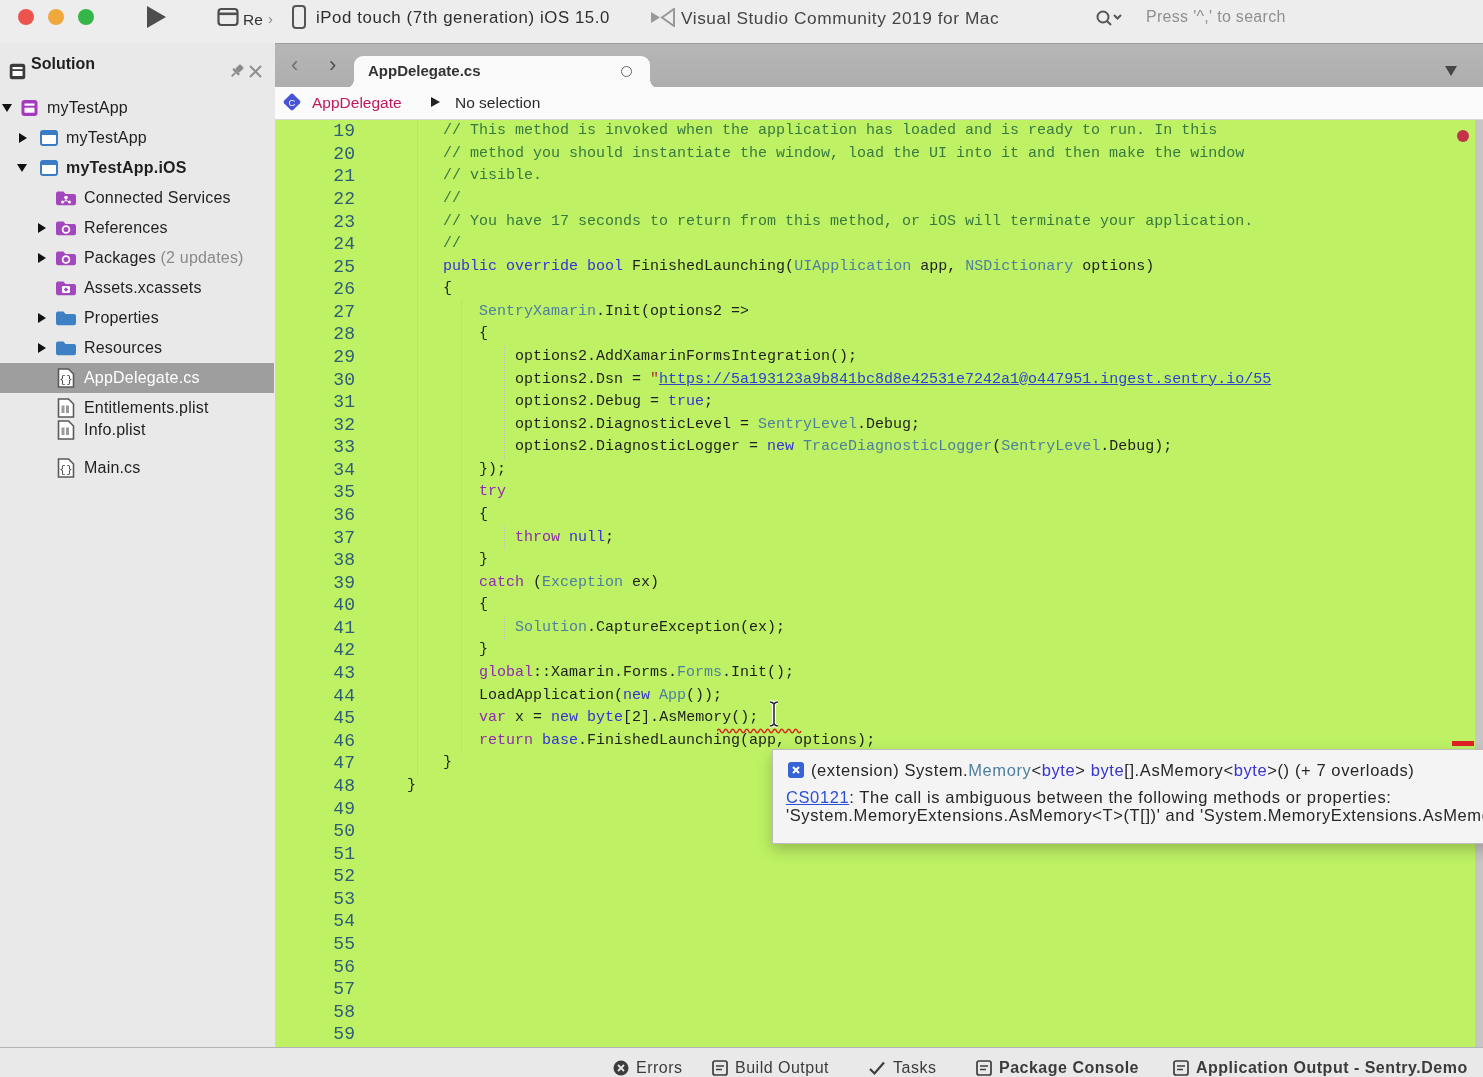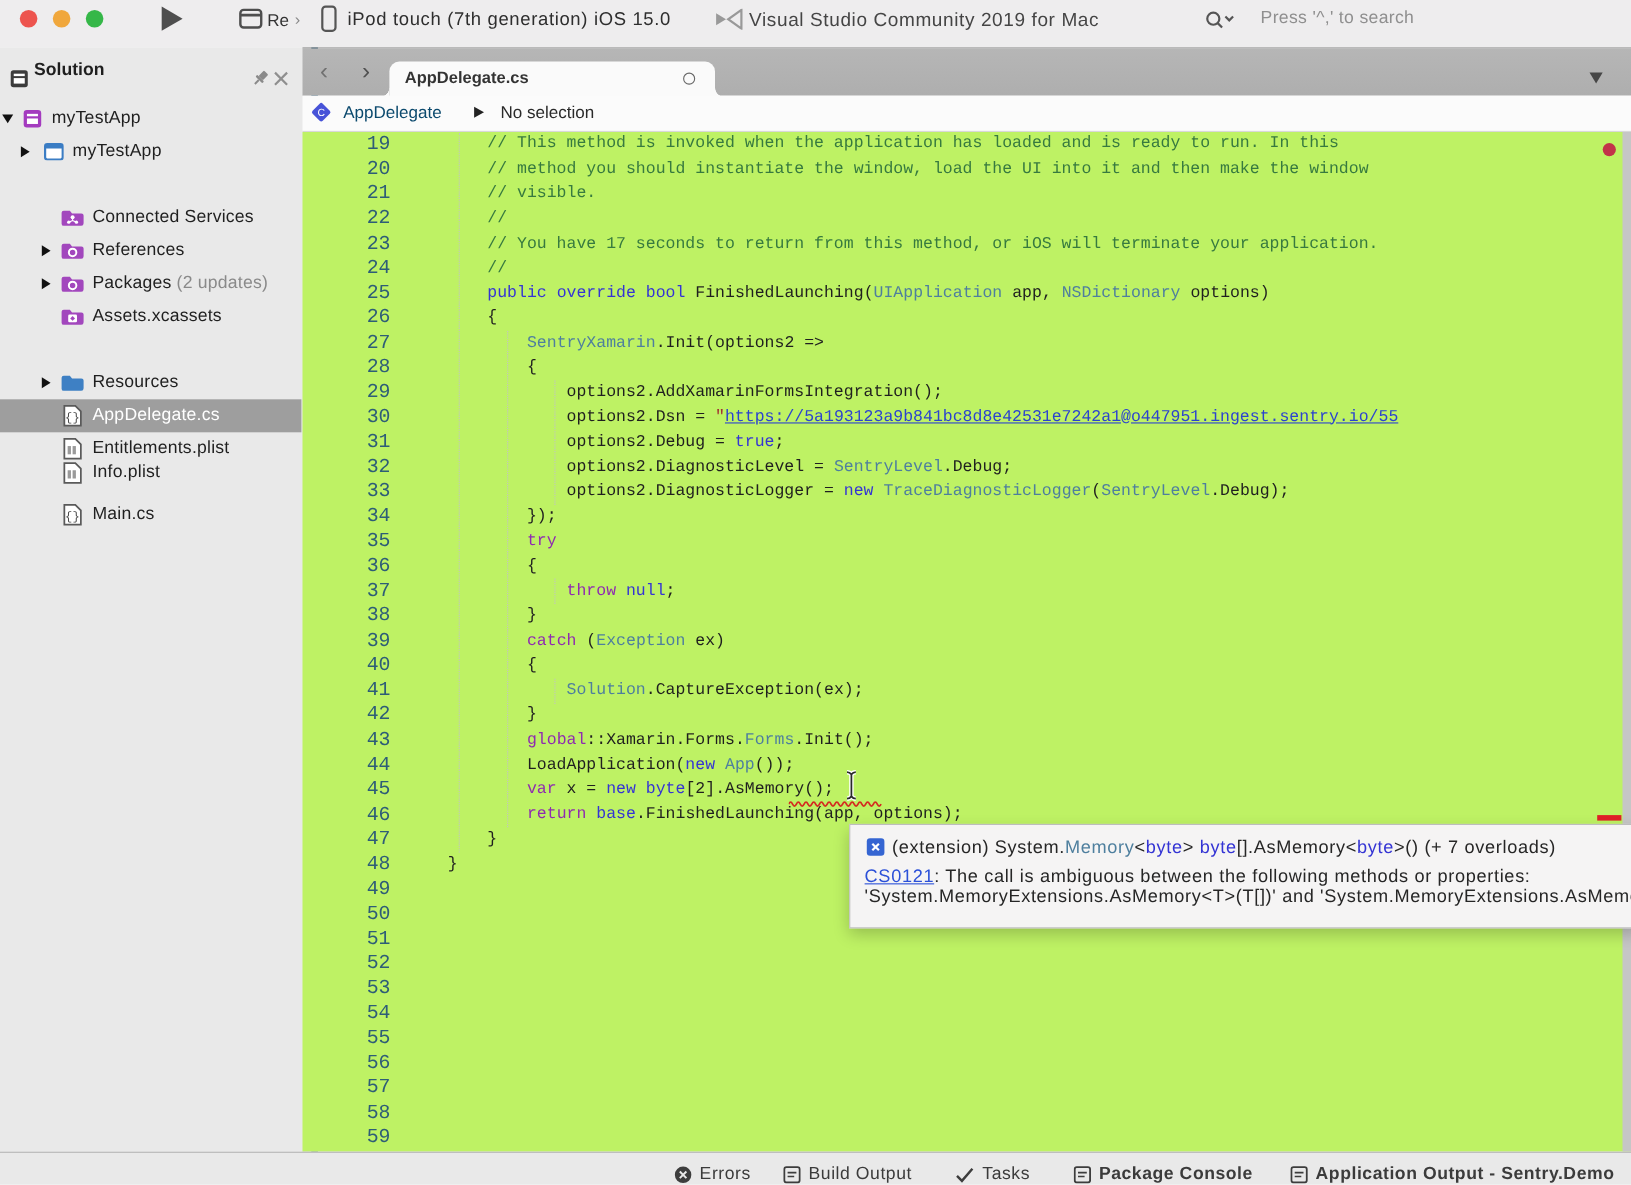--- a/index.html
+++ b/index.html
@@ -124,20 +124,28 @@
 
   <div class="trow" style="top:80px;">
     <span class="arr right" style="left:19px;"></span>
     <svg class="ticon" style="left:40px;" width="18" height="16">
       <rect x="1" y="1" width="16" height="14" rx="2" fill="#fff" stroke="#3b7dc4" stroke-width="2"></rect>
       <rect x="1" y="1" width="16" height="4" fill="#3b7dc4"></rect>
     </svg>
     <span class="lbl" style="left:66px;">myTestApp</span>
   </div>
 
+  <div class="trow" style="top:110px;">
+    <span class="arr down" style="left:17px;"></span>
+    <svg class="ticon" style="left:40px;" width="18" height="16">
+      <rect x="1" y="1" width="16" height="14" rx="2" fill="#fff" stroke="#3b7dc4" stroke-width="2"></rect>
+      <rect x="1" y="1" width="16" height="4" fill="#3b7dc4"></rect>
+    </svg>
+    <span class="lbl" style="left:66px; font-weight:bold;">myTestApp.iOS</span>
+  </div>
 
   <div class="trow" style="top:140px;">
 <svg class="ticon" style="left:55px;" width="22" height="17">
       <path d="M1 4 Q1 2 3 2 L8.5 2 L10.5 4.5 L19 4.5 Q21 4.5 21 6.5 L21 13.5 Q21 15.8 18.8 15.8 L3 15.8 Q1 15.8 1 13.8 Z" fill="#a247bd"></path>
       <circle cx="11" cy="8" r="1.8" fill="#fff"></circle>
       <circle cx="7.5" cy="12.5" r="1.5" fill="#fff"></circle>
         <circle cx="14.5" cy="12.5" r="1.5" fill="#fff"></circle>
       <path d="M11 9.5 L11 11 M11 11 L7.5 12.5 M11 11 L14.5 12.5" stroke="#fff" stroke-width="1"></path>
     </svg>
     <span class="lbl" style="left:84px;">Connected Services</span>
@@ -163,20 +171,27 @@
 
   <div class="trow" style="top:230px;">
 <svg class="ticon" style="left:55px;" width="22" height="17">
       <path d="M1 4 Q1 2 3 2 L8.5 2 L10.5 4.5 L19 4.5 Q21 4.5 21 6.5 L21 13.5 Q21 15.8 18.8 15.8 L3 15.8 Q1 15.8 1 13.8 Z" fill="#a247bd"></path>
       <rect x="7" y="6.5" width="8" height="7" rx="1.2" fill="#fff"></rect>
       <path d="M11 7.8 L13.2 10 L11 12.2 L8.8 10 Z" fill="#a247bd"></path>
     </svg>
     <span class="lbl" style="left:84px;">Assets.xcassets</span>
   </div>
 
+  <div class="trow" style="top:260px;">
+    <span class="arr right" style="left:38px;"></span>
+<svg class="ticon" style="left:55px;" width="22" height="17">
+      <path d="M1 4 Q1 2 3 2 L8.5 2 L10.5 4.5 L19 4.5 Q21 4.5 21 6.5 L21 13.5 Q21 15.8 18.8 15.8 L3 15.8 Q1 15.8 1 13.8 Z" fill="#3e80c4"></path>
+    </svg>
+    <span class="lbl" style="left:84px;">Properties</span>
+  </div>
 
   <div class="trow" style="top:290px;">
     <span class="arr right" style="left:38px;"></span>
 <svg class="ticon" style="left:55px;" width="22" height="17">
       <path d="M1 4 Q1 2 3 2 L8.5 2 L10.5 4.5 L19 4.5 Q21 4.5 21 6.5 L21 13.5 Q21 15.8 18.8 15.8 L3 15.8 Q1 15.8 1 13.8 Z" fill="#3e80c4"></path>
     </svg>
     <span class="lbl" style="left:84px;">Resources</span>
   </div>
 
   <div class="trow" style="top:320px;">
@@ -223,21 +238,21 @@
   </div>
   <div class="abs" style="left:1170px; top:22px; width:0; height:0;
     border-top:10px solid #464646; border-left:6.5px solid transparent; border-right:6.5px solid transparent;"></div>
 </div>
 
 <div id="crumb">
   <svg class="abs" style="left:7px; top:5px;" width="20" height="20">
     <rect x="3.5" y="3.5" width="13" height="13" rx="2" fill="#4753d8" transform="rotate(45 10 10)"></rect>
     <text x="10" y="13.5" font-size="9.5" fill="#fff" text-anchor="middle" font-family="Liberation Sans">C</text>
   </svg>
-  <div class="abs" style="left:37px; top:7px; font-size:15.5px; color:#0c4a6e;">AppDelegate</div>
+  <div class="abs" style="left:37px; top:7px; font-size:15.5px; color:#be185d;">AppDelegate</div>
   <div class="abs" style="left:156px; top:10px; width:0; height:0;
     border-left:9px solid #222; border-top:5.5px solid transparent; border-bottom:5.5px solid transparent;"></div>
   <div class="abs" style="left:180px; top:7px; font-size:15.5px; color:#2a2a2a;">No selection</div>
 </div>
 
 <div id="editor">
 
   <div class="guide" style="left:142px; top:1px; height:654px;"></div>
   <div class="guide" style="left:186px; top:181px; height:451px;"></div>
   <div class="guide" style="left:229px; top:226px; height:113px;"></div>

